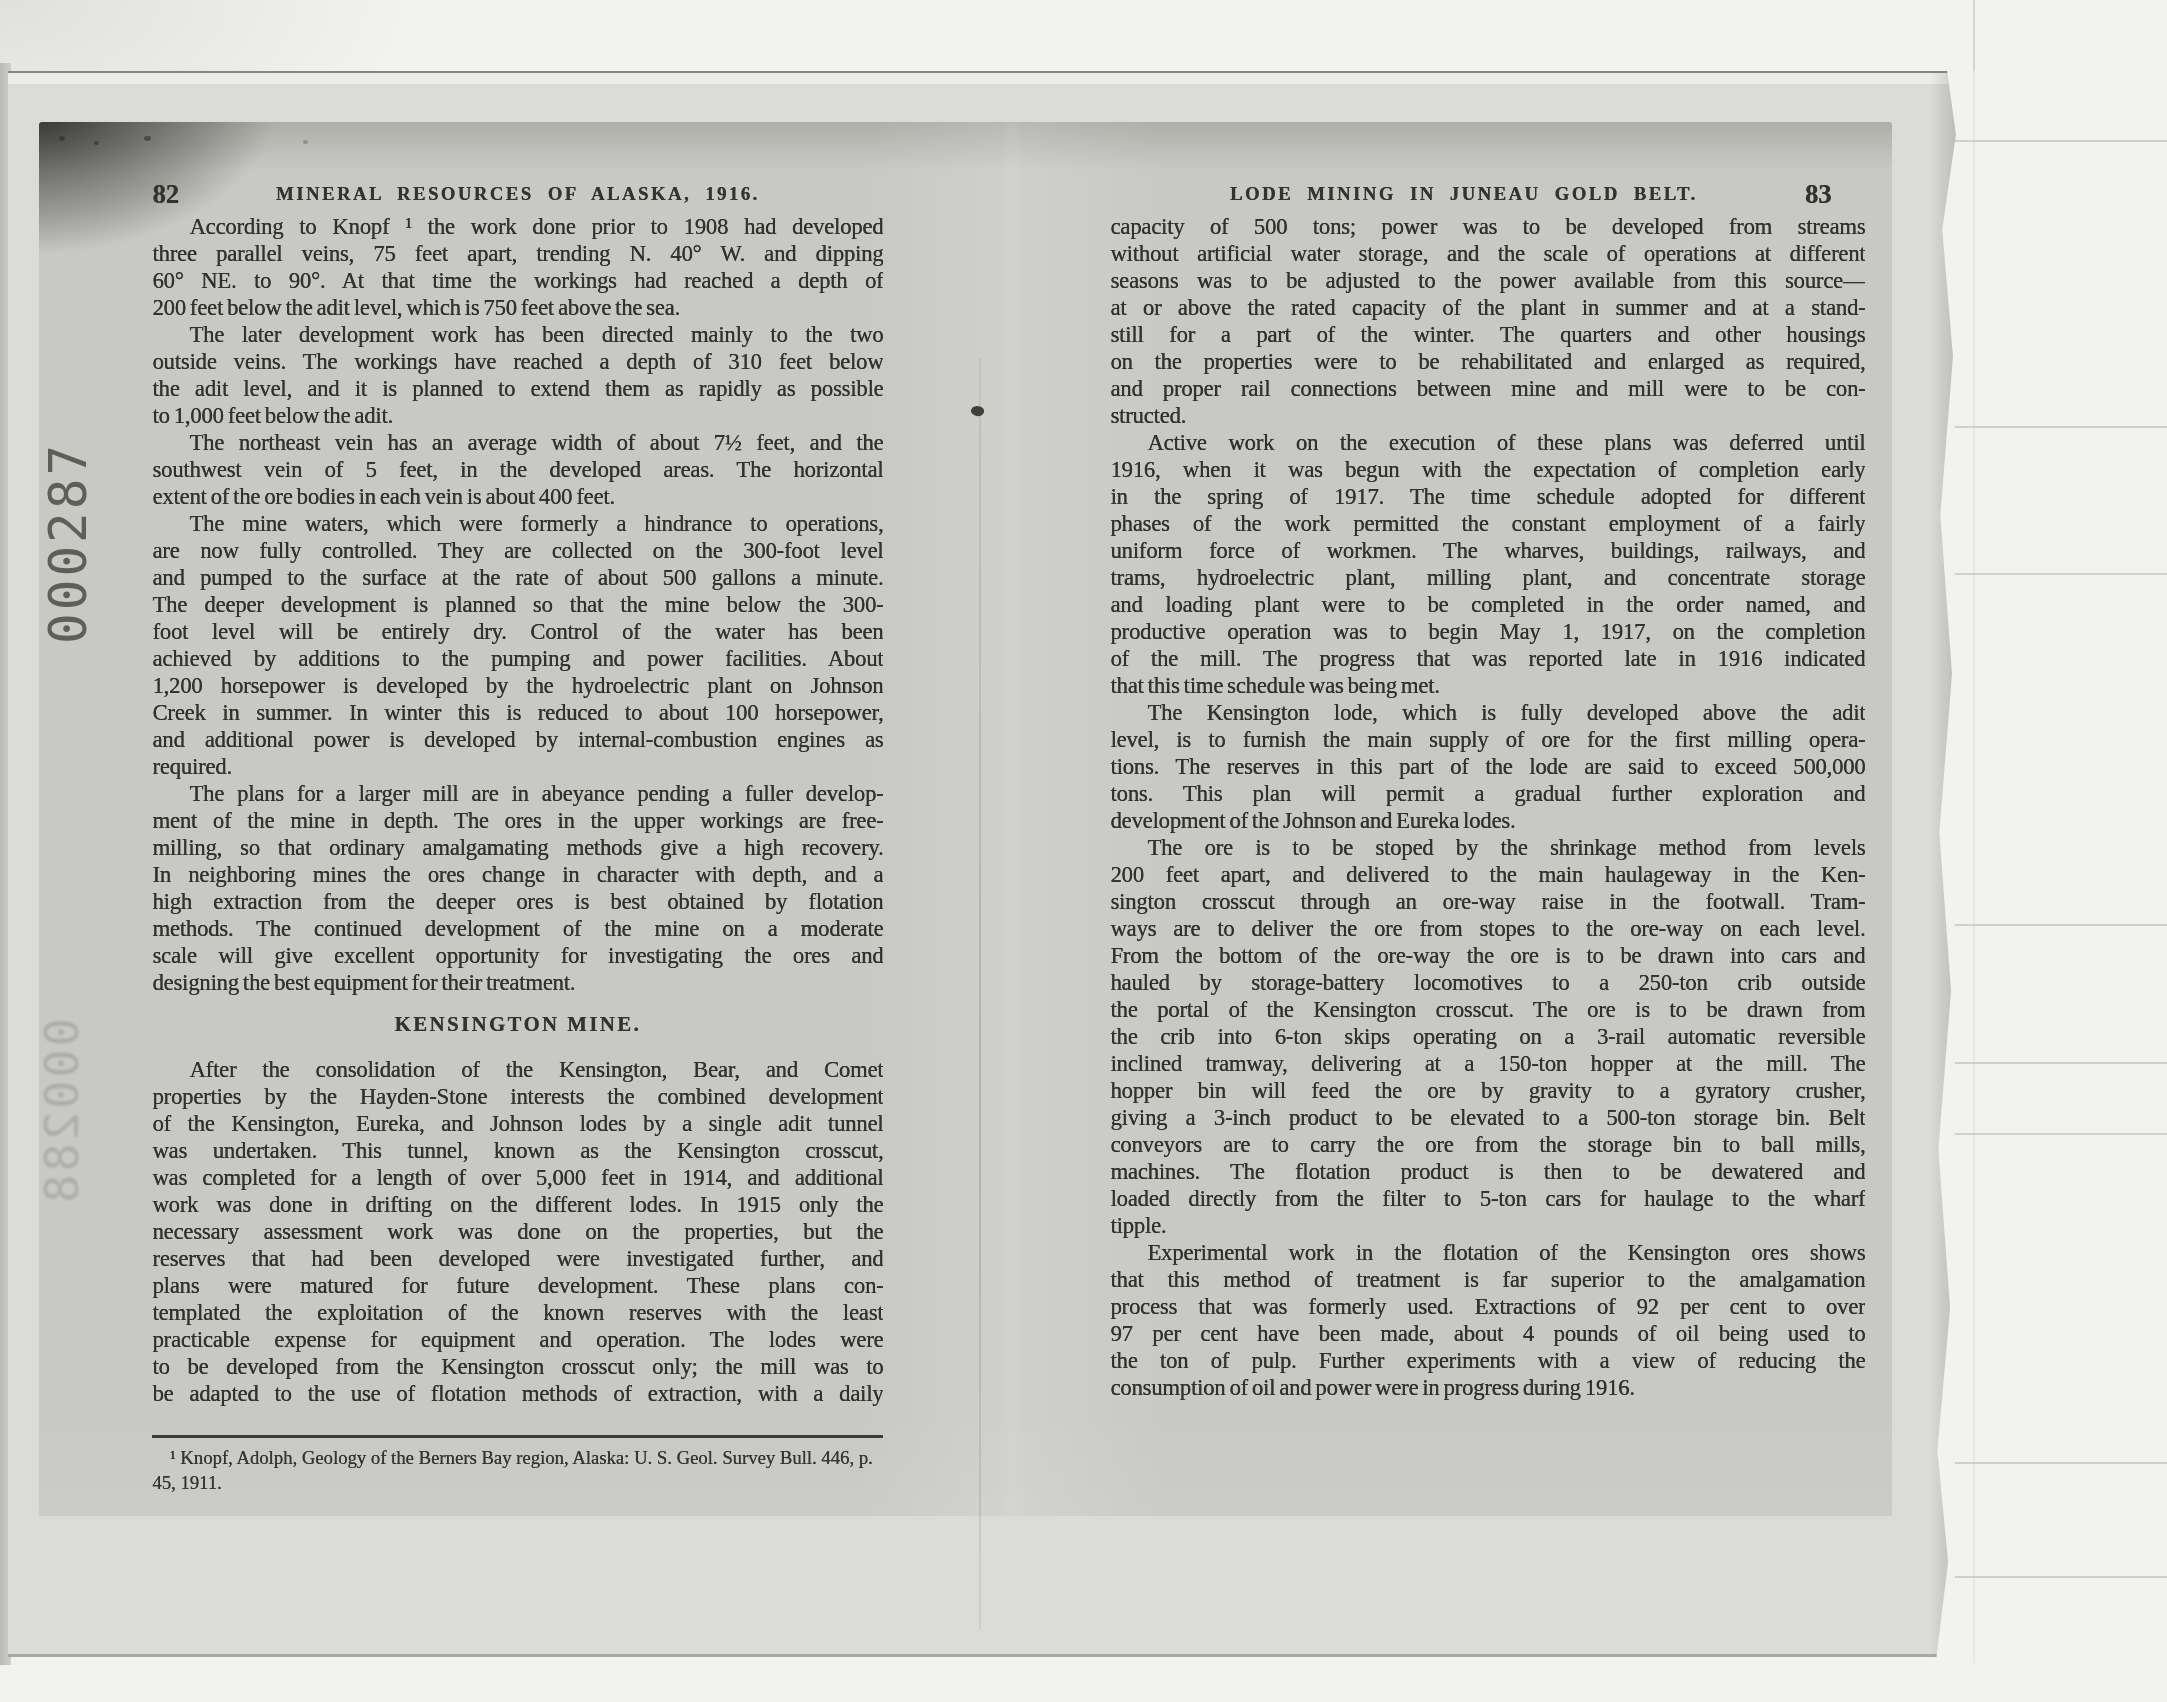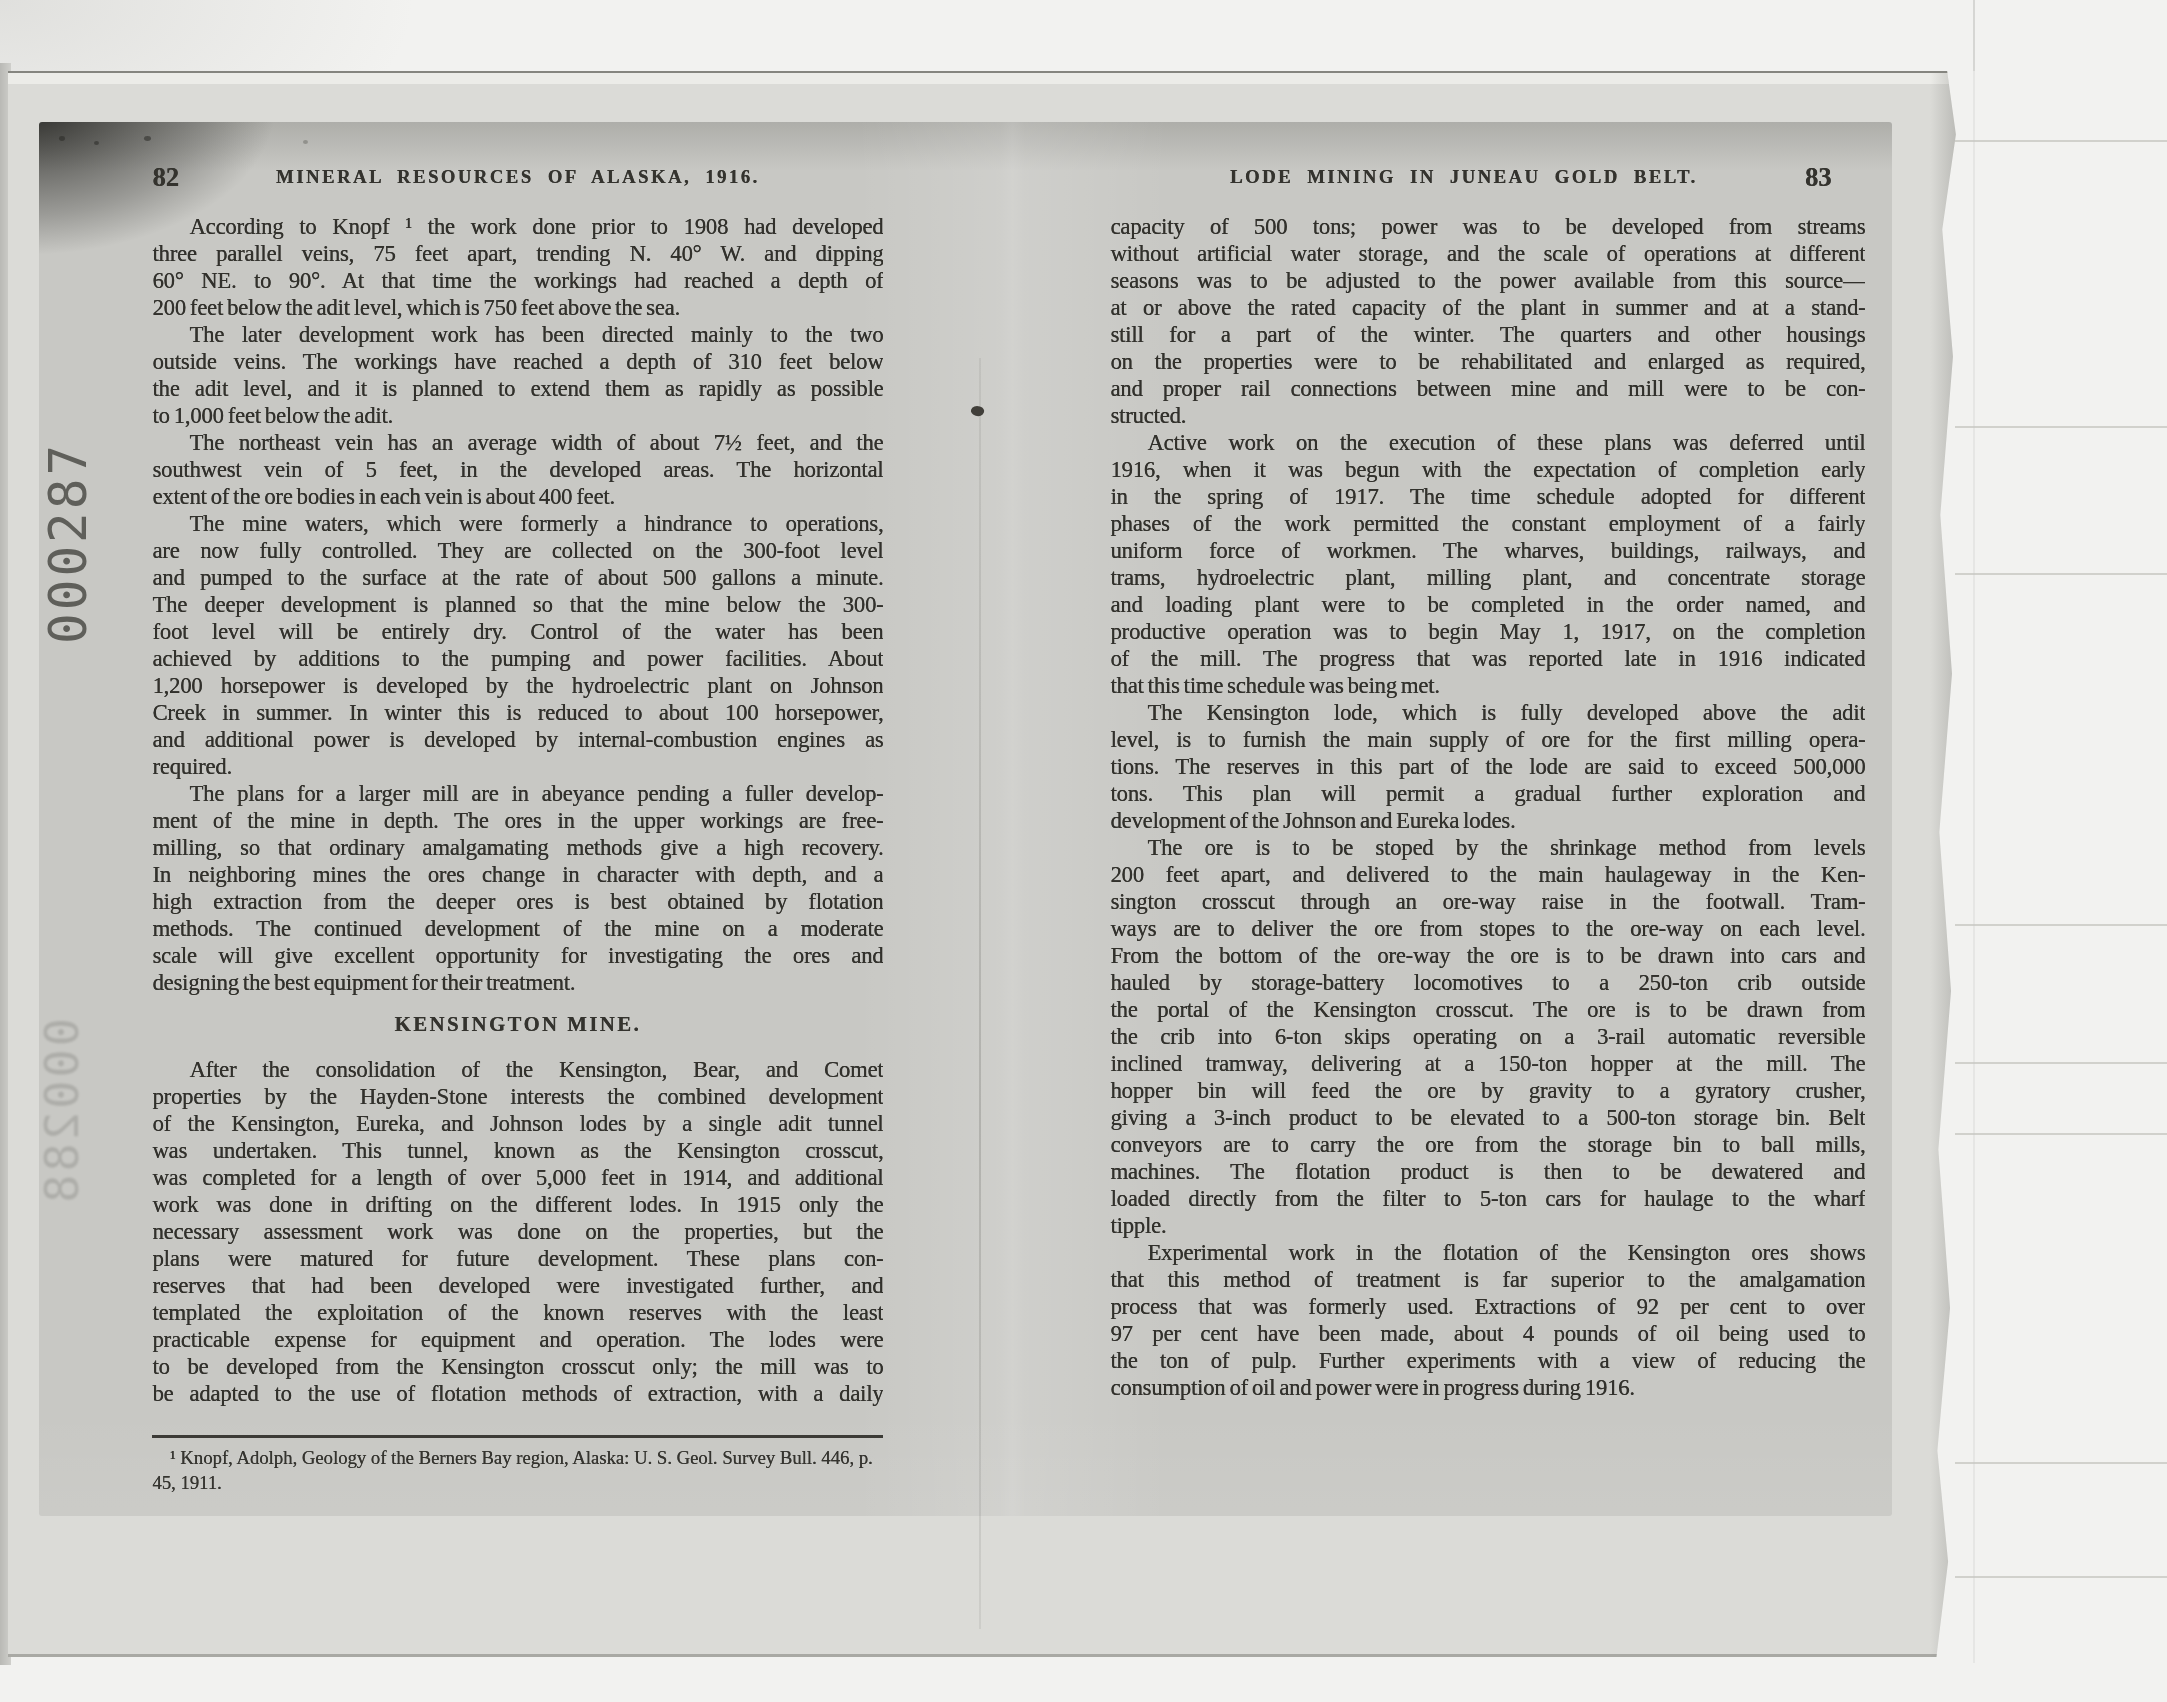--- a/index.html
+++ b/index.html
@@ -44,21 +44,21 @@
   .stamp { position:absolute; writing-mode:vertical-rl; transform:rotate(180deg);
     font-family:"DejaVu Sans Mono",monospace; font-size:51px; letter-spacing:3px;
     color:rgba(72,72,67,0.82); }
   .stamp-ghost { transform:scaleX(-1); opacity:0.24; filter:blur(1px); color:#5b5b56; }
 
   
   .page { position:absolute; top:0; height:1394px; }
   .page-left  { left:113px; width:731px; }
   .page-right { left:1047px; width:755px; }
 
-  .head-row { position:absolute; top:44px; left:0; width:100%; height:29.6px; }
+  .head-row { position:absolute; top:61px; left:0; width:100%; height:29.6px; }
   .running-head { display:block; width:100%; text-align:center;
     font-weight:bold; font-size:18.7px; letter-spacing:2.5px; word-spacing:6.9px;
     color:#34332e; text-shadow:0.3px 0.3px 0.5px rgba(40,40,36,0.85); }
   .pagenum { position:absolute; top:-3.9px; font-weight:bold; font-size:26.6px;
     color:#34332e; text-shadow:0.3px 0.3px 0.5px rgba(40,40,36,0.85); }
   .pagenum-left { left:0; }
   .pagenum-right { right:9.9px;text-align:right; }
 
   .body-block { position:absolute; left:0; width:100%; }
   .tline { height:27px; line-height:27px; overflow:hidden;
@@ -154,22 +154,22 @@
         <div class="section-heading">KENSINGTON MINE.</div>
         <div class="body-block" style="top:934px;">
             <div class="para indent">
               <div class="tline">After the consolidation of the Kensington, Bear, and Comet</div>
               <div class="tline">properties by the Hayden-Stone interests the combined development</div>
               <div class="tline">of the Kensington, Eureka, and Johnson lodes by a single adit tunnel</div>
               <div class="tline">was undertaken.  This tunnel, known as the Kensington crosscut,</div>
               <div class="tline">was completed for a length of over 5,000 feet in 1914, and additional</div>
               <div class="tline">work was done in drifting on the different lodes.  In 1915 only the</div>
               <div class="tline">necessary assessment work was done on the properties, but the</div>
+              <div class="tline">reserves that had been developed were investigated further, and</div>
               <div class="tline">plans were matured for future development.  These plans con-</div>
-              <div class="tline">reserves that had been developed were investigated further, and</div>
               <div class="tline">templated the exploitation of the known reserves with the least</div>
               <div class="tline">practicable expense for equipment and operation.  The lodes were</div>
               <div class="tline">to be developed from the Kensington crosscut only; the mill was to</div>
               <div class="tline">be adapted to the use of flotation methods of extraction, with a daily</div>
             </div>
           </div>
         <div class="footnote-rule"></div>
         <div class="footnote">¹ Knopf, Adolph, Geology of the Berners Bay region, Alaska: U. S. Geol. Survey Bull. 446, p. 45, 1911.</div>
       </div>
 

